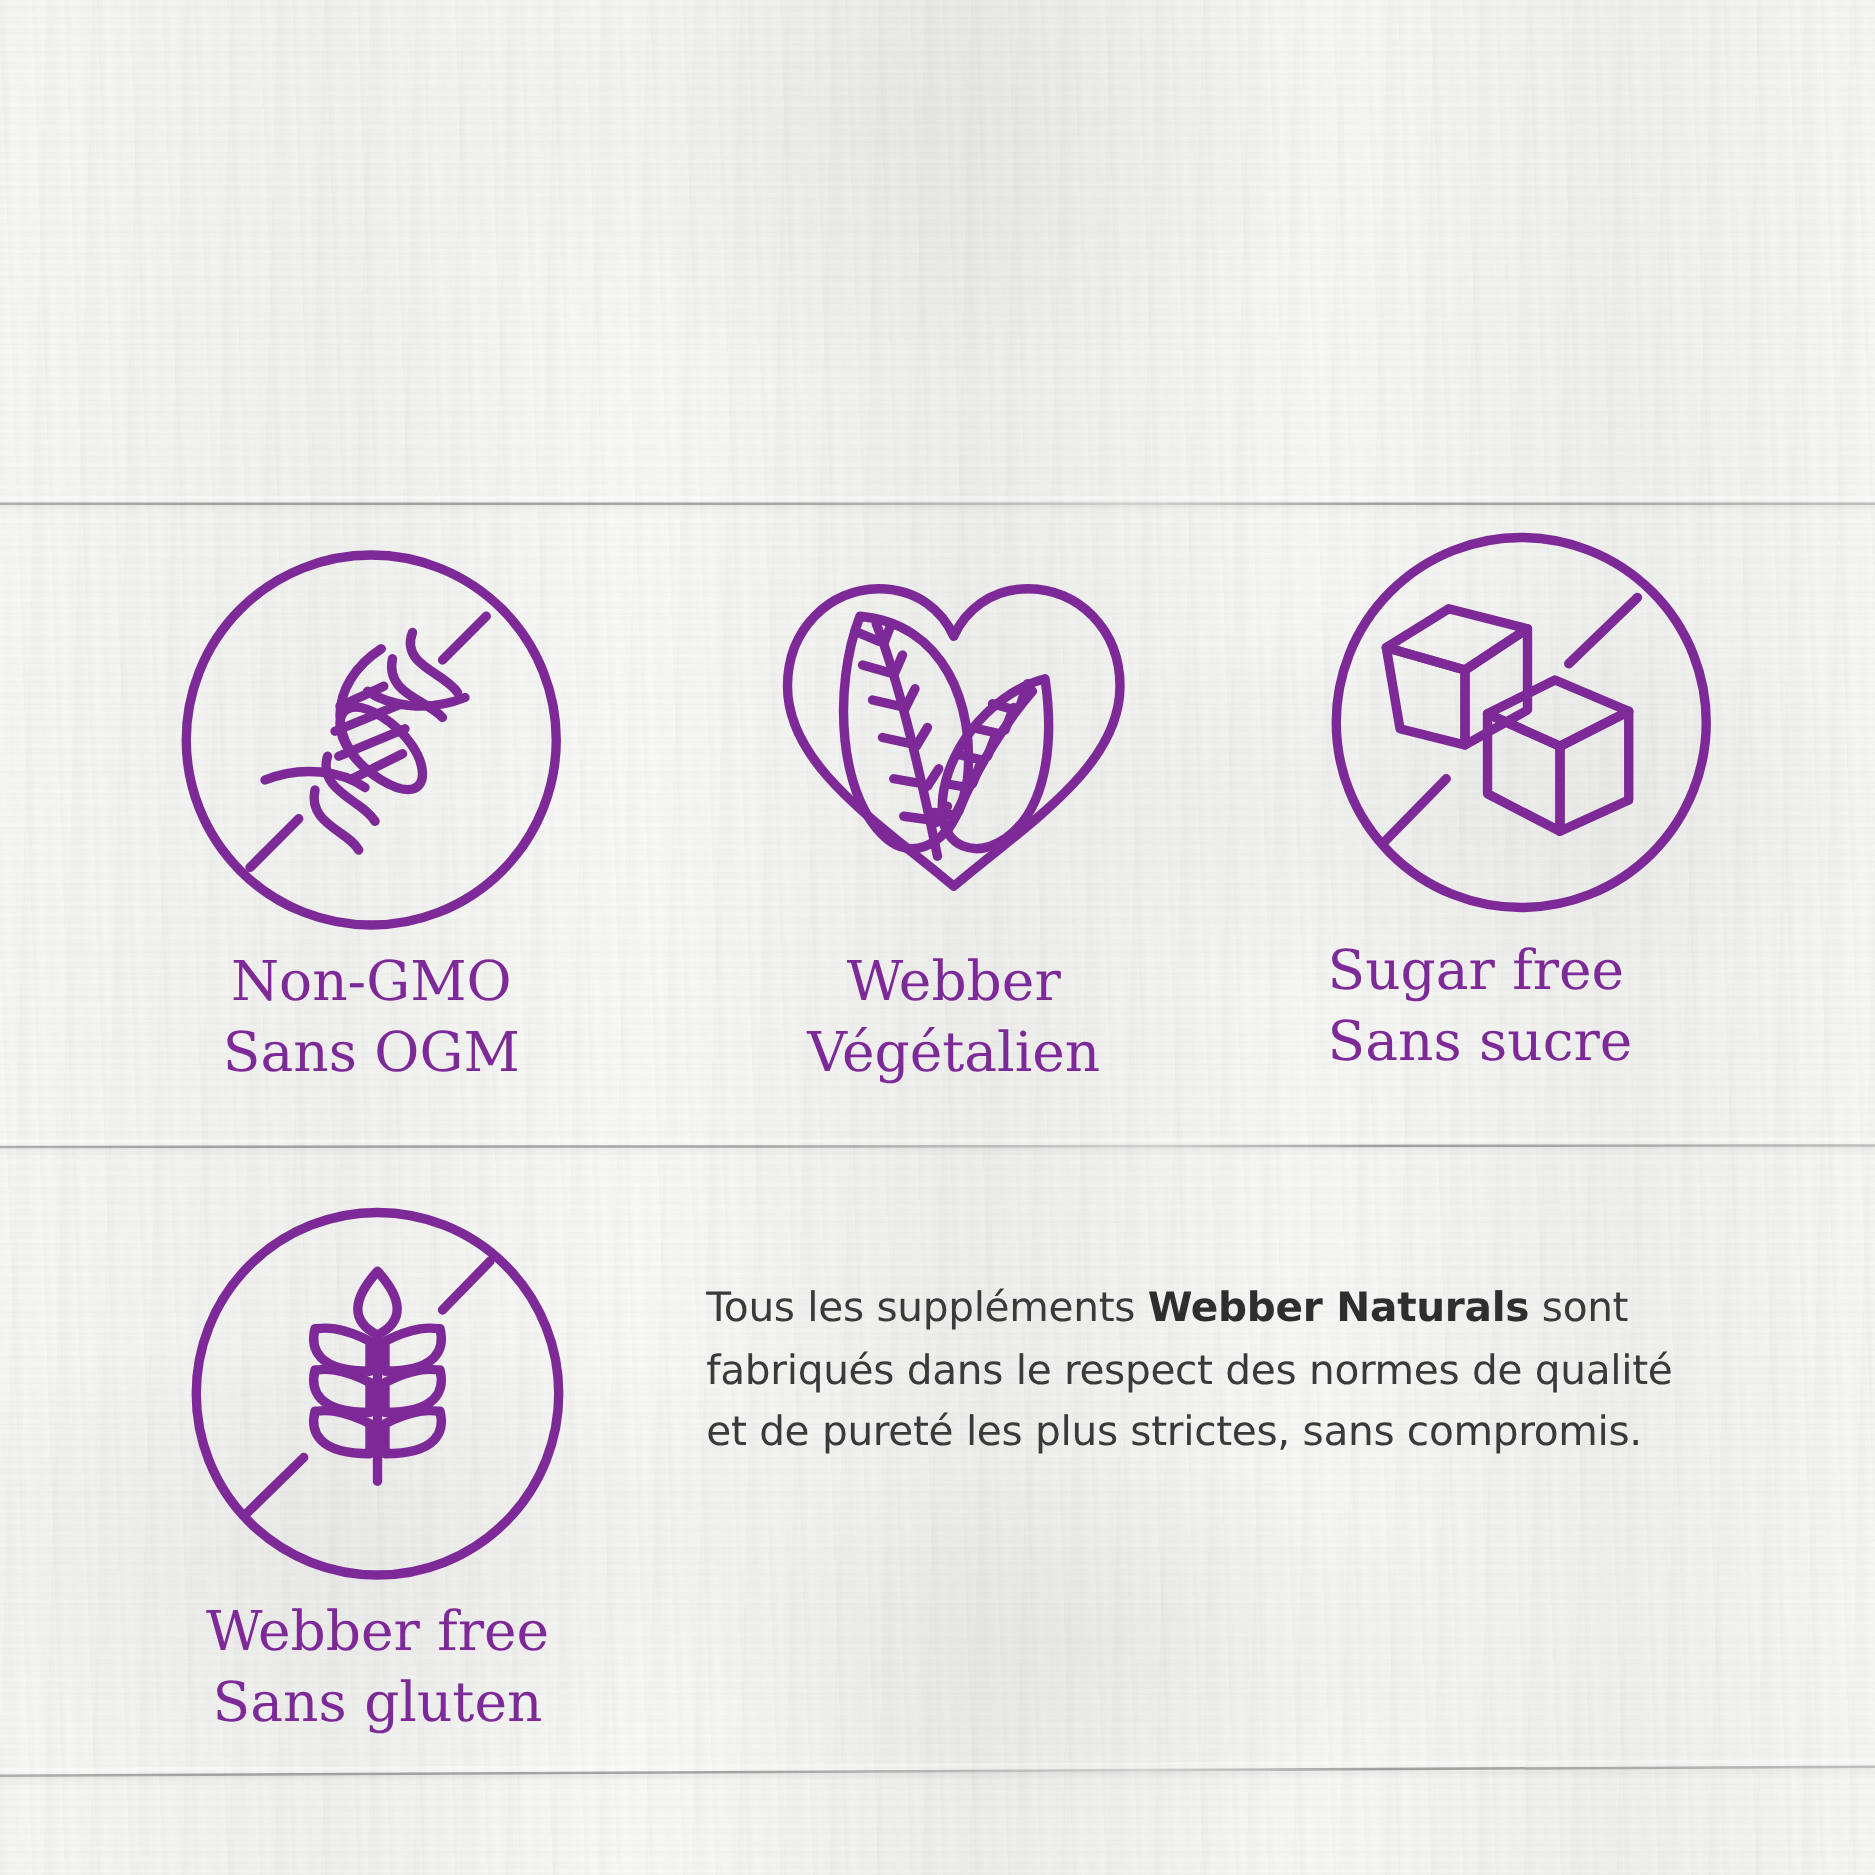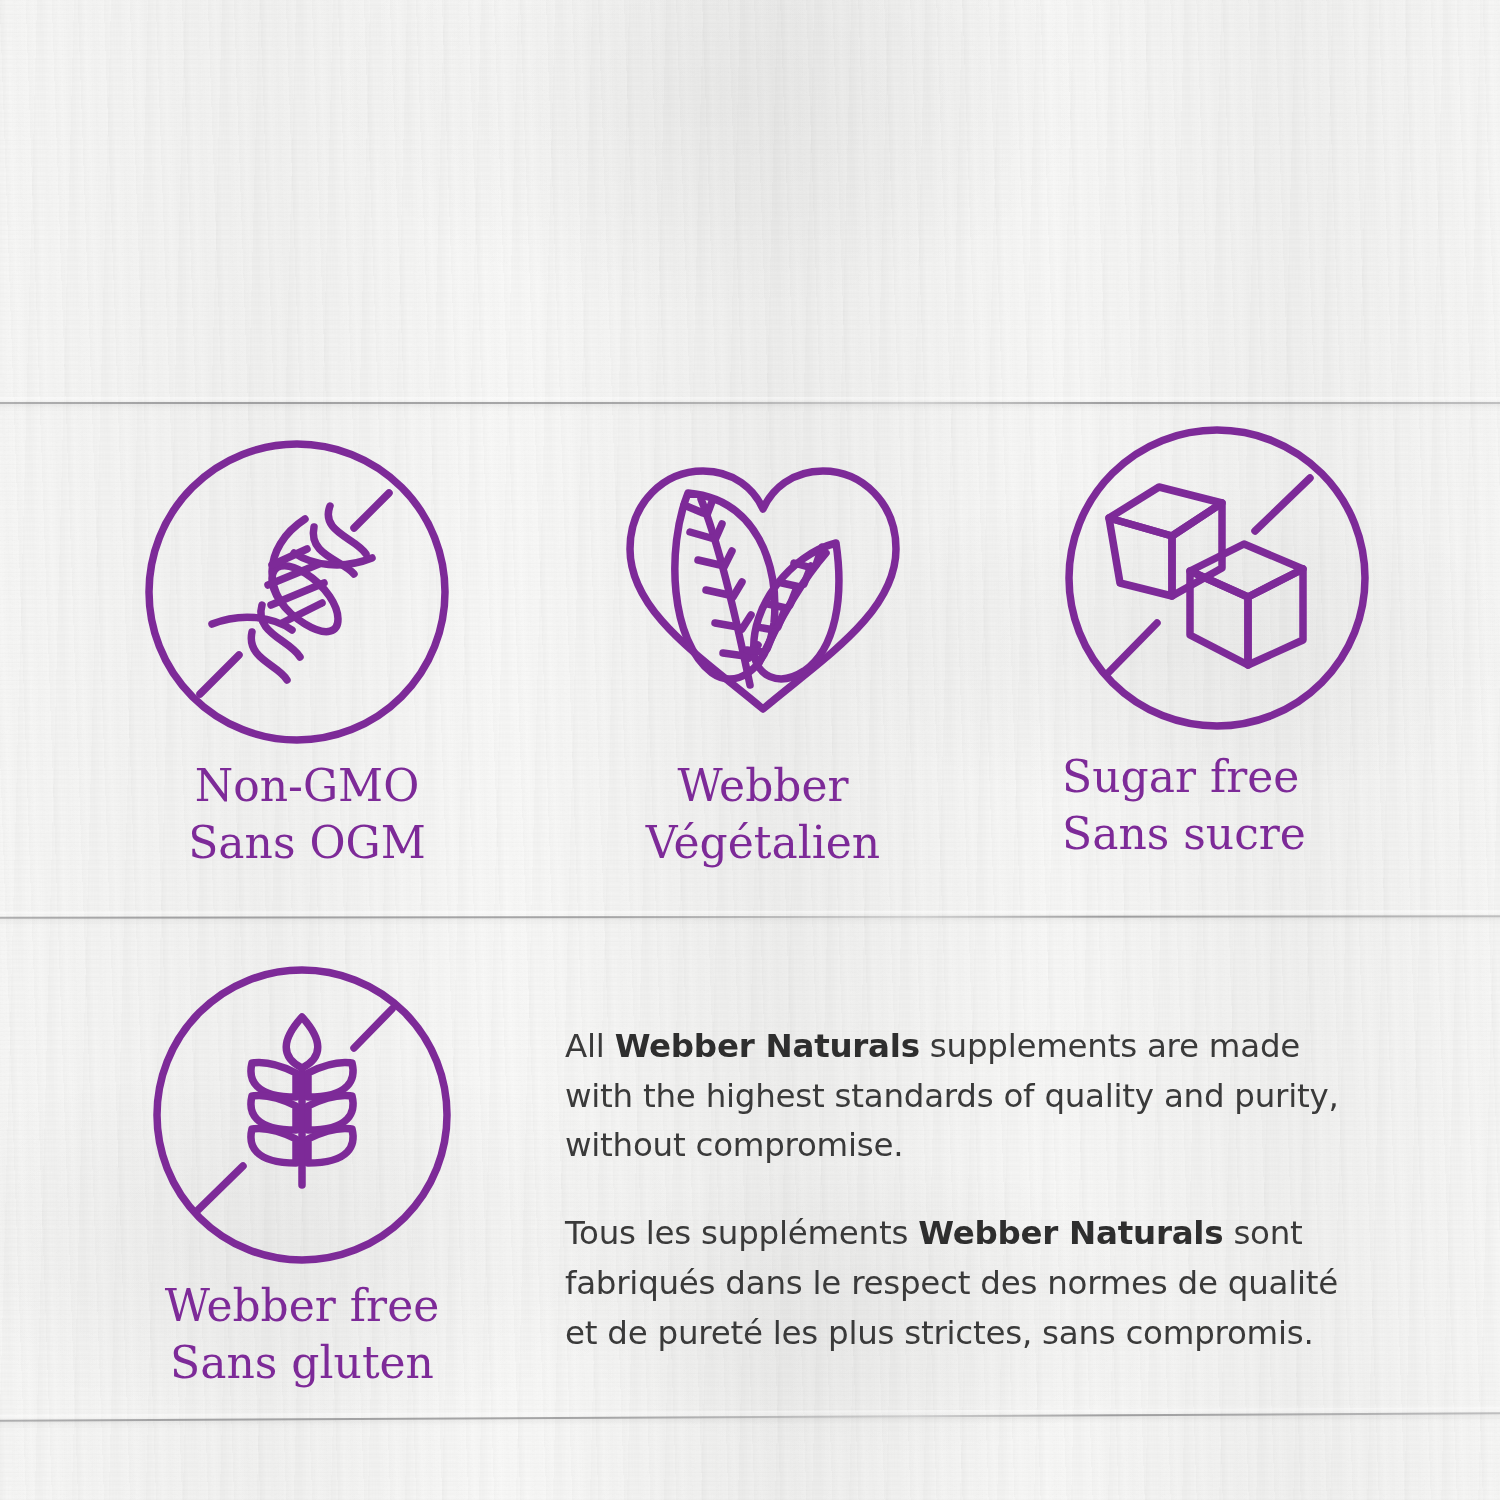--- a/index.html
+++ b/index.html
@@ -106,21 +106,21 @@
     color:var(--pp);
     font-family:"DejaVu Serif", serif;
     font-weight:400;
     font-size:44px;
     line-height:1.30;
     white-space:pre-line;
   }
 
   
   .f-gmo   .icon-wrap{left:142px; top:437px; width:310px; height:310px;}
-  .f-gmo   .caption  {left:152px; top:757px; width:310px; text-align:center;}
+  .f-gmo   .caption  {left:142px; top:757px; width:310px; text-align:center;}
 
   .f-vegan .icon-wrap{left:608px; top:437px; width:310px; height:310px;}
   .f-vegan .caption  {left:608px; top:757px; width:310px; text-align:center;}
 
   .f-sugar .icon-wrap{left:1062px;top:423px; width:310px; height:310px;}
   .f-sugar .caption  {left:1062px;top:748px; width:310px; text-align:left;}
 
   .f-gluten .icon-wrap{left:150px; top:963px; width:304px; height:304px;}
   .f-gluten .caption  {left:142px; top:1277px;width:320px;text-align:center;}
 
@@ -275,17 +275,16 @@
         <path d="M 158 110 C 186 96 198 100 202 100 C 206 116 200 134 158 134 Z"></path>
         <path d="M 158 143 C 186 129 198 133 202 133 C 206 149 200 167 158 167 Z"></path>
         <path d="M 158 176 C 186 162 198 166 202 166 C 206 182 200 200 158 200 Z"></path>
       </svg>
     </div>
     <div class="caption">Webber free
 Sans gluten</div>
   </div>
 
   <div class="copy">
-    <p><span>All </span><b>Webber Naturals</b><span> supplements are made with the highest standards of quality and purity, without compromise.</span></p>
     <p><span>Tous les suppléments </span><b>Webber Naturals</b><span> sont fabriqués dans le respect des normes de qualité et de pureté les plus strictes, sans compromis.</span></p>
   </div>
 
 </div>
 
 </body></html>

